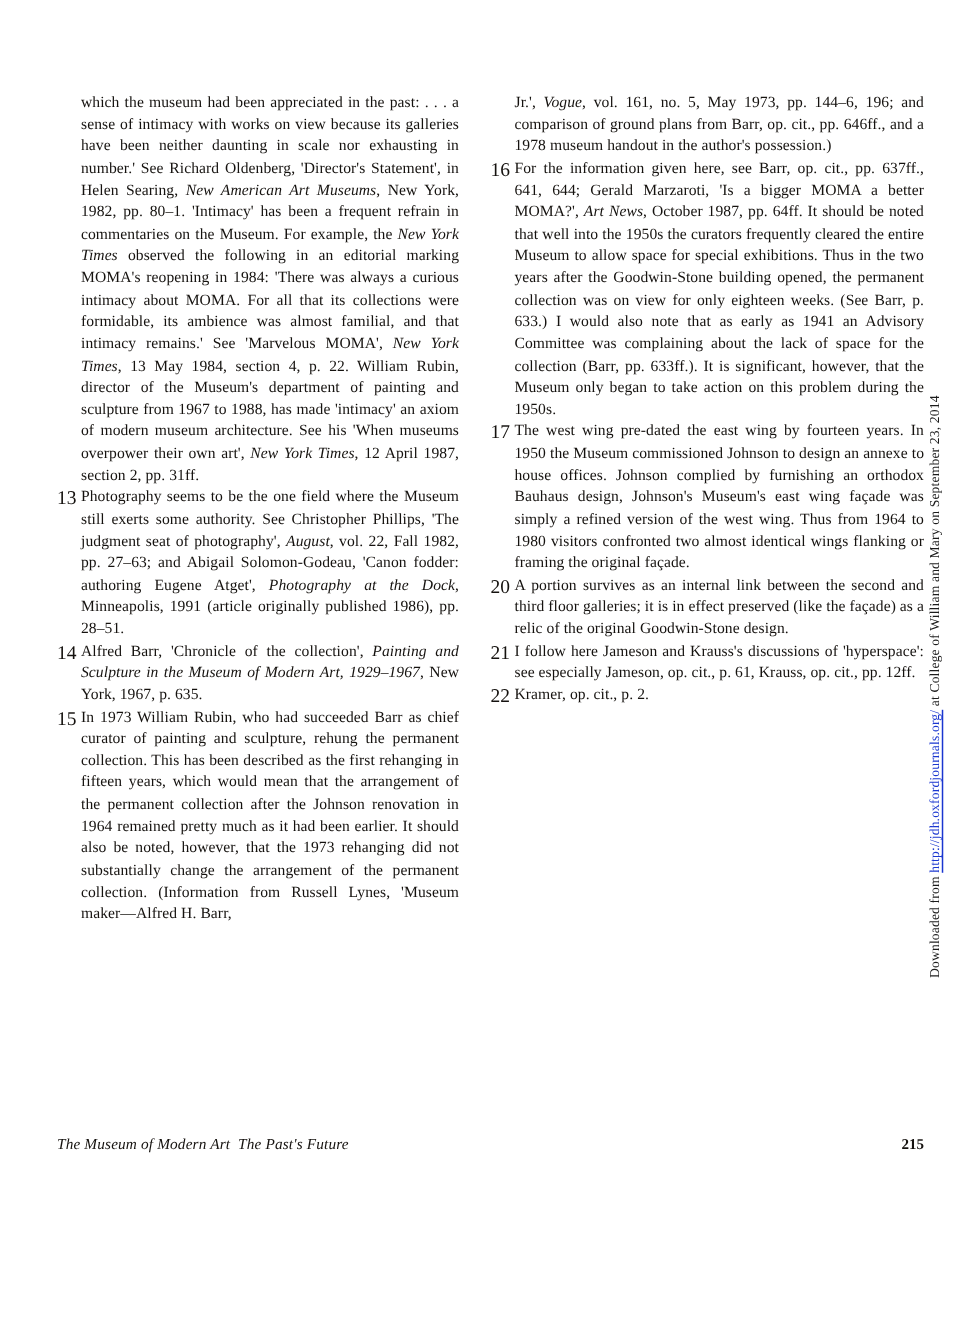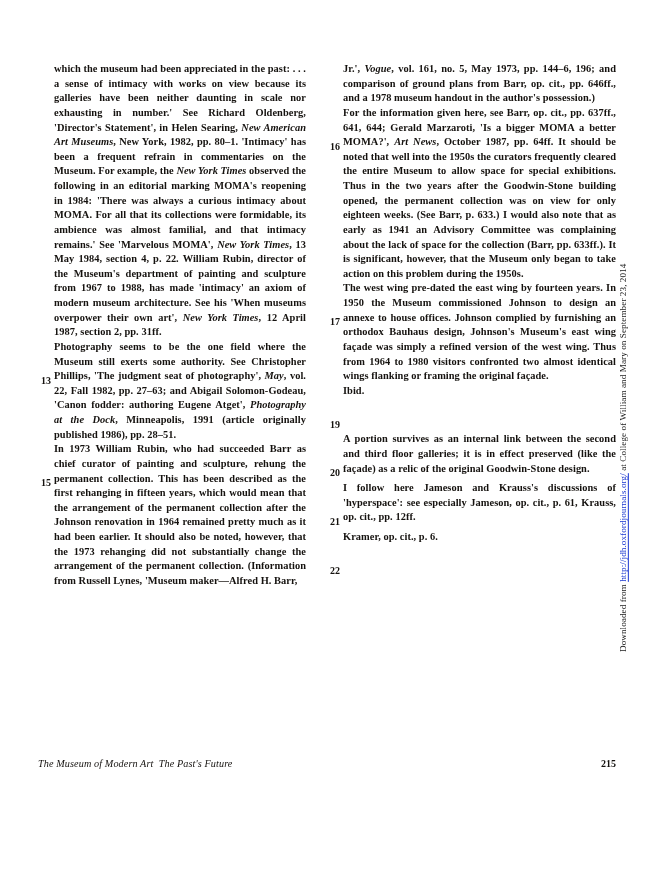--- a/index.html
+++ b/index.html
@@ -23,21 +23,20 @@
   }
 
   
   .notes-area {
     position: absolute;
     left: 38px;
     top: 62px;
     width: 578px;
     display: flex;
     gap: 0px;
-    font-weight: bold;
   }
   .col {
     width: 289px;
     box-sizing: border-box;
   }
   .col-left { padding-right: 21px; }
   .col-right { padding-left: 0px; }
 
   .note {
     display: flex;
@@ -46,24 +45,23 @@
     line-height: 14.62px;
     margin: 0;
     letter-spacing: 0.005em;
   }
   .note-num {
     width: 16px;
     min-width: 16px;
     text-align: right;
     padding-right: 3px;
     box-sizing: border-box;
-    font-size: 10px;
+    font-size: 13px;
     line-height: 14.62px;
     font-variant-numeric: oldstyle-nums;
-    margin-top: 34px;
   }
   .note-body {
     flex: 1;
     text-align: justify;
     text-justify: inter-word;
     hyphens: none;
   }
   .note-body.cont {
     text-align: justify;
   }
@@ -126,21 +124,25 @@
 
   <div class="notes-area">
 
     <div class="col col-left" id="col-left">
         <div class="note continuation">
           <span class="note-num"></span>
           <span class="note-body cont">which the museum had been appreciated in the past: . . . a sense of intimacy with works on view because its galleries have been neither daunting in scale nor exhausting in number.' See Richard Oldenberg, 'Director's Statement', in Helen Searing, <i>New American Art Museums</i>, New York, 1982, pp. 80–1. 'Intimacy' has been a frequent refrain in commentaries on the Museum. For example, the <i>New York Times</i> observed the following in an editorial marking MOMA's reopening in 1984: 'There was always a curious intimacy about MOMA. For all that its collections were formidable, its ambience was almost familial, and that intimacy remains.' See 'Marvelous MOMA', <i>New York Times</i>, 13 May 1984, section 4, p. 22. William Rubin, director of the Museum's department of painting and sculpture from 1967 to 1988, has made 'intimacy' an axiom of modern museum architecture. See his 'When museums overpower their own art', <i>New York Times</i>, 12 April 1987, section 2, pp. 31ff.</span>
         </div>
         <div class="note">
           <span class="note-num">13</span>
-          <span class="note-body">Photography seems to be the one field where the Museum still exerts some authority. See Christopher Phillips, 'The judgment seat of photography', <i>May</i>, vol. 22, Fall 1982, pp. 27–63; and Abigail Solomon-Godeau, 'Canon fodder: authoring Eugene Atget', <i>Photography at the Dock</i>, Minneapolis, 1991 (article originally published 1986), pp. 28–51.</span>
+          <span class="note-body">Photography seems to be the one field where the Museum still exerts some authority. See Christopher Phillips, 'The judgment seat of photography', <i>August</i>, vol. 22, Fall 1982, pp. 27–63; and Abigail Solomon-Godeau, 'Canon fodder: authoring Eugene Atget', <i>Photography at the Dock</i>, Minneapolis, 1991 (article originally published 1986), pp. 28–51.</span>
+        </div>
+        <div class="note">
+          <span class="note-num">14</span>
+          <span class="note-body">Alfred Barr, 'Chronicle of the collection', <i>Painting and Sculpture in the Museum of Modern Art, 1929–1967</i>, New York, 1967, p. 635.</span>
         </div>
         <div class="note">
           <span class="note-num">15</span>
           <span class="note-body">In 1973 William Rubin, who had succeeded Barr as chief curator of painting and sculpture, rehung the permanent collection. This has been described as the first rehanging in fifteen years, which would mean that the arrangement of the permanent collection after the Johnson renovation in 1964 remained pretty much as it had been earlier. It should also be noted, however, that the 1973 rehanging did not substantially change the arrangement of the permanent collection. (Information from Russell Lynes, 'Museum maker—Alfred H. Barr,</span>
         </div>
       </div>
 
     <div class="col col-right" id="col-right">
         <div class="note continuation">
           <span class="note-num"></span>
@@ -148,34 +150,30 @@
         </div>
         <div class="note">
           <span class="note-num">16</span>
           <span class="note-body">For the information given here, see Barr, op. cit., pp. 637ff., 641, 644; Gerald Marzaroti, 'Is a bigger MOMA a better MOMA?', <i>Art News</i>, October 1987, pp. 64ff. It should be noted that well into the 1950s the curators frequently cleared the entire Museum to allow space for special exhibitions. Thus in the two years after the Goodwin-Stone building opened, the permanent collection was on view for only eighteen weeks. (See Barr, p. 633.) I would also note that as early as 1941 an Advisory Committee was complaining about the lack of space for the collection (Barr, pp. 633ff.). It is significant, however, that the Museum only began to take action on this problem during the 1950s.</span>
         </div>
         <div class="note">
           <span class="note-num">17</span>
           <span class="note-body">The west wing pre-dated the east wing by fourteen years. In 1950 the Museum commissioned Johnson to design an annexe to house offices. Johnson complied by furnishing an orthodox Bauhaus design, Johnson's Museum's east wing façade was simply a refined version of the west wing. Thus from 1964 to 1980 visitors confronted two almost identical wings flanking or framing the original façade.</span>
         </div>
         <div class="note">
-          <span class="note-num">19</span>
-          <span class="note-body">Ibid.</span>
-        </div>
-        <div class="note">
           <span class="note-num">20</span>
           <span class="note-body">A portion survives as an internal link between the second and third floor galleries; it is in effect preserved (like the façade) as a relic of the original Goodwin-Stone design.</span>
         </div>
         <div class="note">
           <span class="note-num">21</span>
           <span class="note-body">I follow here Jameson and Krauss's discussions of 'hyperspace': see especially Jameson, op. cit., p. 61, Krauss, op. cit., pp. 12ff.</span>
         </div>
         <div class="note">
           <span class="note-num">22</span>
-          <span class="note-body">Kramer, op. cit., p. 6.</span>
+          <span class="note-body">Kramer, op. cit., p. 2.</span>
         </div>
       </div>
 
   </div>
 
   <div class="footer">
     <span class="footer-title">The Museum of Modern Art  The Past's Future</span>
     <span class="footer-page">215</span>
   </div>
 

